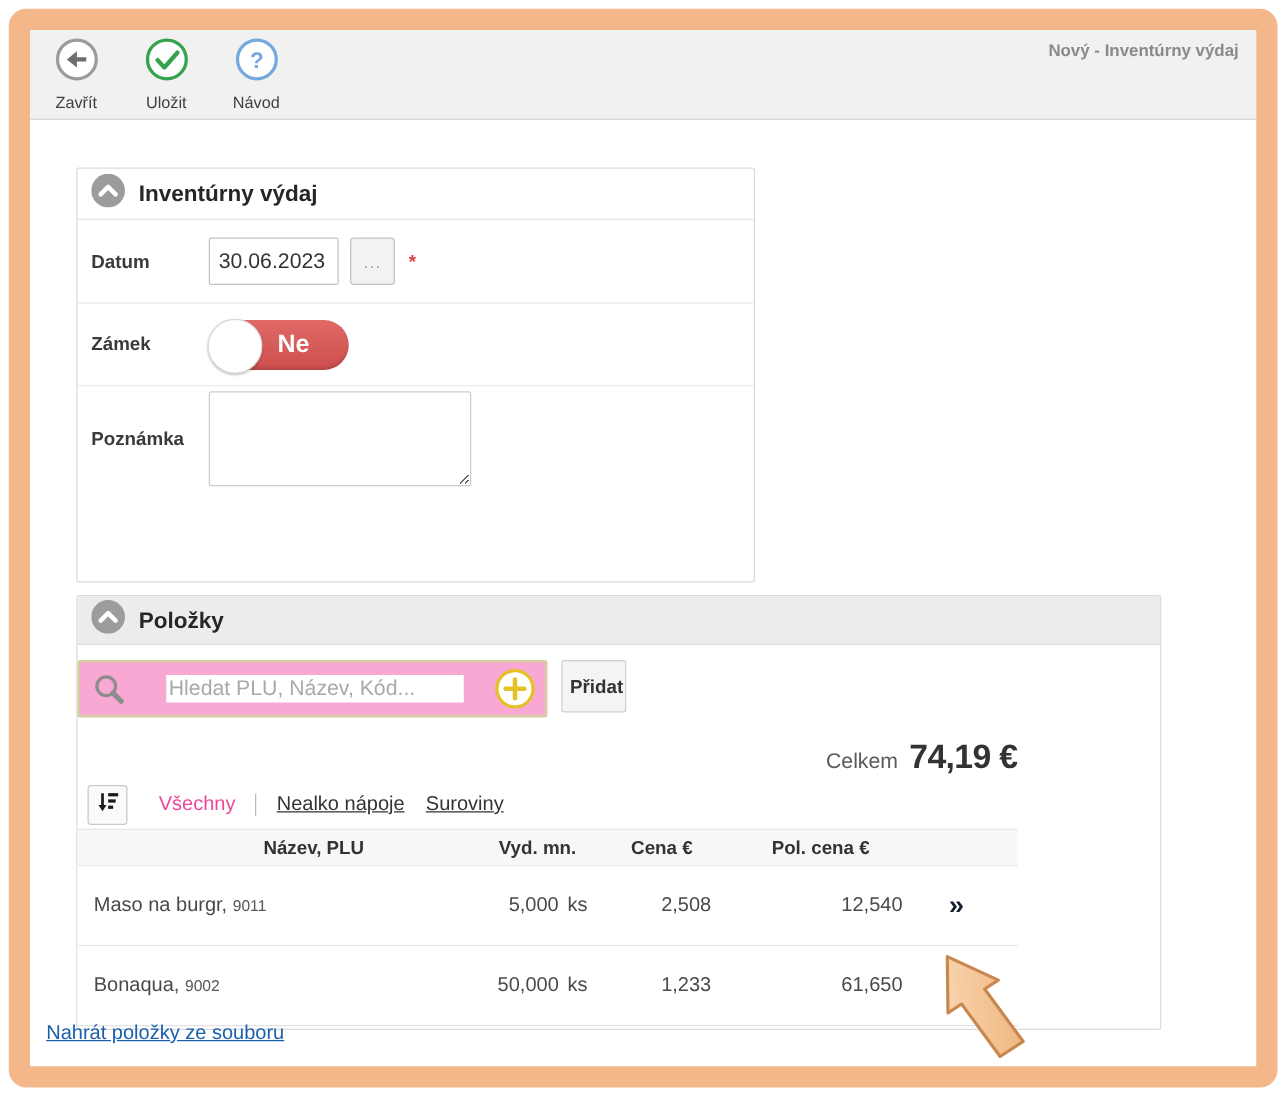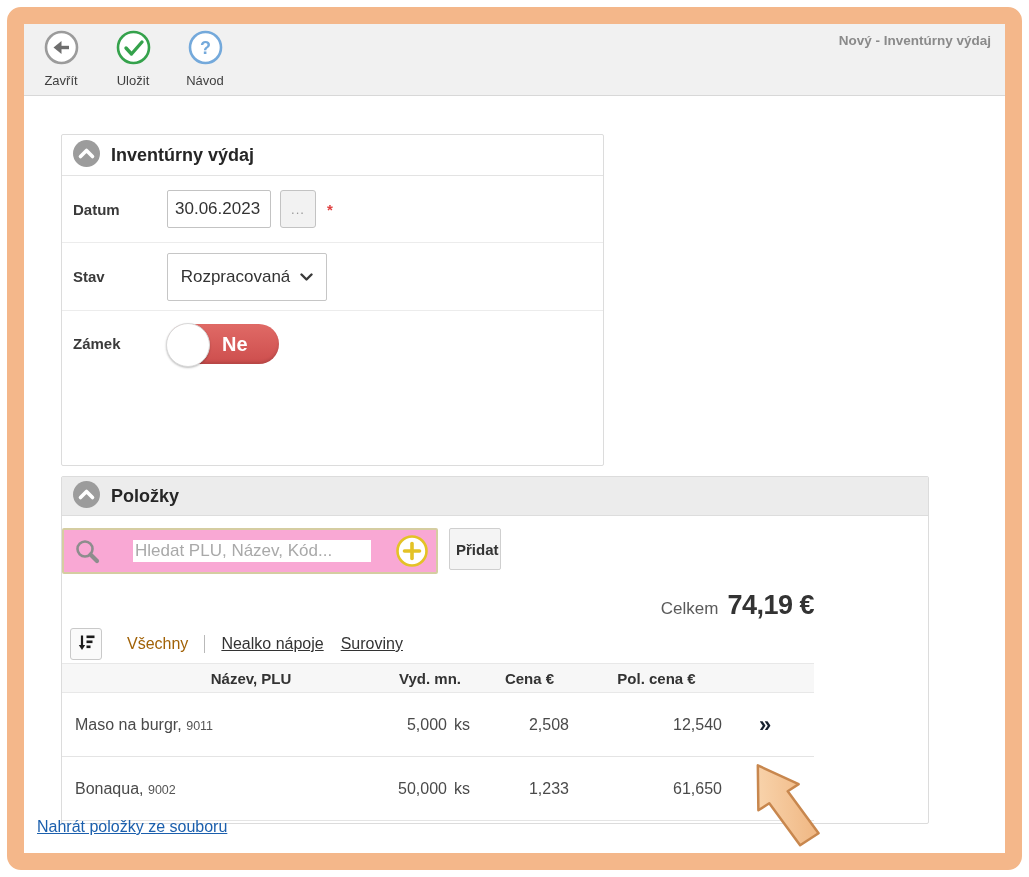--- a/index.html
+++ b/index.html
@@ -56,21 +56,21 @@
   .add-btn{position:absolute;left:387px;top:51px;width:52px;height:42px;background:#f4f4f4;
            border:1px solid #cfcfcf;border-radius:2px;font-family:inherit;font-size:15px;
            font-weight:bold;color:#333;cursor:pointer;}
   .total{position:absolute;top:113px;right:114px;display:flex;align-items:baseline;}
   .total .tlabel{font-size:17px;color:#5a5a5a;margin-right:9px;}
   .total .tvalue{font-size:27px;font-weight:bold;color:#333;letter-spacing:-0.5px;}
   .filters{position:absolute;left:8px;top:152px;display:flex;align-items:center;height:30px;}
   .sort-btn{width:30px;height:30px;background:#fafafa;border:1px solid #c9c9c9;border-radius:3px;
             display:flex;align-items:center;justify-content:center;cursor:pointer;}
   .filter{font-size:16px;cursor:pointer;}
-  .filter.active{color:#a16207;text-decoration:none;margin-left:25px;}
+  .filter.active{color:#ec4899;text-decoration:none;margin-left:25px;}
   .filter.link{color:#333;text-decoration:underline;}
   .fdivider{width:1px;height:18px;background:#b9b9b9;margin:0 16px;}
   .f-gap{margin-left:17px;}
 
   .tbl{position:absolute;left:0;top:186px;width:752px;}
   .thead,.trow{display:grid;grid-template-columns:318px 100px 99px 155px 1fr;align-items:center;}
   .thead{height:28px;background:#f7f7f7;border-top:1px solid #e8e8e8;border-bottom:1px solid #e8e8e8;}
   .thead .hc{font-size:15px;font-weight:bold;color:#333;text-align:center;}
   .thead .hc.h-name{padding-left:60px;}
   .trow{height:63px;border-bottom:1px solid #e4e4e4;background:#fff;}
@@ -139,40 +139,33 @@
         <span class="ptitle">Inventúrny výdaj</span>
       </div>
 
       <div class="form-row fr-datum">
         <span class="flabel">Datum</span>
         <input class="date-input" type="text" value="30.06.2023" style="">
         <button class="dots-btn">...</button>
         <span class="req">*</span>
       </div>
 
-      <div class="form-row fr-stav">
-        <span class="flabel">Stav</span>
-        <div class="sel">
-          <span>Rozpracovaná</span>
-          <span>
-            <svg width="13" height="9" viewBox="0 0 13 9">
-                <path d="M1.5 1.5 l5 5 l5 -5" fill="none" stroke="#3a3a3a" stroke-width="2.4" stroke-linecap="round" stroke-linejoin="round"></path>
-              </svg>
-          </span>
-        </div>
-      </div>
 
       <div class="form-row fr-zamek">
         <span class="flabel">Zámek</span>
         <div class="toggle">
           <span class="knob"></span>
           <span class="tval">Ne</span>
         </div>
       </div>
 
+      <div class="form-row fr-pozn">
+        <span class="flabel">Poznámka</span>
+        <textarea class="note-area" style=""></textarea>
+      </div>
     </div>
 
     <div class="panel panel2">
       <div class="phead">
         <span>
           <svg width="27" height="27" viewBox="0 0 27 27">
             <circle cx="13.5" cy="13.5" r="13.5" fill="#9c9c9c"></circle>
             <path d="M7.5 16.5 l6 -6 l6 6" fill="none" stroke="#ffffff" stroke-width="3.6" stroke-linecap="round" stroke-linejoin="round"></path>
           </svg>
         </span>

